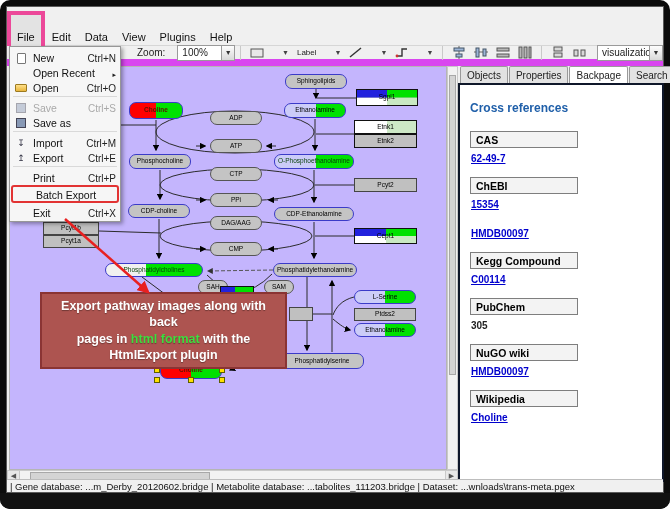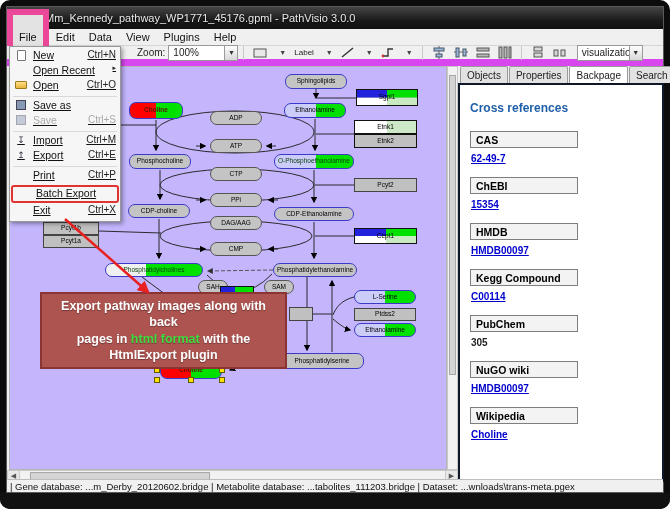--- a/index.html
+++ b/index.html
@@ -6,28 +6,28 @@
   html,body { width:670px; height:509px; font-family:"Liberation Sans",sans-serif; }
   .screen { position:relative; width:670px; height:509px; background:#0c0c0c; border-radius:10px; overflow:hidden; }
   .window { position:absolute; left:6px; top:6px; width:658px; height:487px; background:#f0f0f0; border:1px solid #5a5a5a; }
   
   .titlebar { position:absolute; left:0; top:0; width:100%; height:22px; background:linear-gradient(#454545,#1b1b1b 60%,#101010); display:flex; align-items:center; padding-left:20px; }
   .appicon { width:12px; height:12px; border-radius:3px; background:linear-gradient(135deg,#7ab0e8 40%,#2a5fb0); border:1px solid #0e2f60; margin-right:6px; }
   .title-text { color:#e9e9e9; font-size:11px; text-shadow:0 1px 2px #000; white-space:nowrap; }
   
   .menubar { position:absolute; left:0; top:22px; width:100%; height:17px; background:#f0f0f0; border-bottom:1px solid #d6d6d6; display:flex; align-items:center; font-size:11px; color:#111; }
   .menubar .mi { padding:1px 7px; margin-top:0; }
-  .menubar .mi.open { border:6px solid #ec4899; background:#e3e3e3; padding:16px 6px; }
+  .menubar .mi.open { border:4px solid #ec4899; background:#e3e3e3; padding:16px 6px; }
   
   .toolbar { position:absolute; left:0; top:39px; width:100%; height:20px; background:#f0f0f0; border-bottom:7px solid #d946ef; display:flex; align-items:center; font-size:10px; color:#222; }
   .tb-sep { width:1px; height:14px; background:#c9c9c9; margin:0 5px; }
   .combo { height:16px; background:#fff; border:1px solid #9a9a9a; display:flex; align-items:center; font-size:10px; }
   .combo .val { padding:0 4px; flex:1; white-space:nowrap; overflow:hidden; }
   .combo .dd { width:13px; height:100%; background:linear-gradient(#fdfdfd,#d8d8d8); border-left:1px solid #9a9a9a; display:flex; align-items:center; justify-content:center; font-size:7px; color:#333; }
-  .tbtn { display:flex; align-items:center; gap:12px; padding:1px 3px; border:1px solid transparent; border-radius:2px; }
+  .tbtn { display:flex; align-items:center; gap:18px; padding:1px 3px; border:1px solid transparent; border-radius:2px; }
   .tbtn .caret { font-size:7px; color:#444; }
   .tico { display:inline-block; }
   
   .canvas { position:absolute; left:2px; top:59px; width:438px; height:404px; background:#c4b5fd; border:1px solid #b5b5b5; overflow:hidden; }
   .edges { position:absolute; left:0; top:0; }
   .node { position:absolute; display:flex; align-items:center; justify-content:center; font-size:6.5px; color:#000; border:1px solid #555; border-radius:7px; background:#c4c4c4; text-align:center; line-height:1; overflow:hidden; white-space:nowrap; }
   .met { border-color:#3b3bc8; }
   .gbox { border-radius:0; border-color:#444; background:#c0c0c0; }
   .expr { border-radius:0; border-color:#111; }
   .handle { position:absolute; width:6px; height:6px; background:#ffe000; border:1px solid #5e5e00; z-index:4; }
@@ -45,21 +45,21 @@
   .tabs { display:flex; height:17px; font-size:10px; color:#222; padding-left:2px; }
   .tab { padding:1px 6px 0; border:1px solid #9a9a9a; border-bottom:none; background:#e2e2e2; margin-right:1px; border-radius:2px 2px 0 0; display:flex; align-items:center; }
   .tab.active { background:#fff; position:relative; top:0px; font-weight:normal; }
   .panel-body { position:absolute; left:0; top:17px; right:0; bottom:0; background:#fff; border:2px solid #0f172a; padding:8px 10px; overflow:hidden; }
   .xref-head { color:#1f5fa9; font-weight:bold; font-size:12px; margin:8px 0 16px; }
   .xsec-title { width:108px; height:17px; border:1px solid #7e7e7e; background:#f3f3f3; font-weight:bold; font-size:10.5px; padding:2px 0 0 5px; }
   .xsec-val { font-size:10px; font-weight:bold; color:#0000cc; text-decoration:underline; margin:0 0 13px 1px; display:inline-block; }
   .xsec-val.plain { color:#222; text-decoration:none; font-weight:bold; }
   
   .filemenu { position:absolute; left:2px; top:39px; width:112px; background:#f6f6f6; border:1px solid #979797; box-shadow:2px 2px 4px rgba(0,0,0,.35); z-index:10; padding:2px 0; }
-  .fmi { height:15px; display:flex; align-items:flex-start; font-size:10.5px; color:#111; padding:0 4px 0 3px; position:relative;text-decoration:underline; }
+  .fmi { height:15px; display:flex; align-items:flex-end; font-size:10.5px; color:#111; padding:0 4px 0 3px; position:relative; }
   .fmi .fico { width:16px; height:12px; margin-right:4px; display:flex; align-items:center; justify-content:center; }
   .fmi .lab { flex:1; white-space:nowrap; }
   .fmi .sc { color:#222; font-size:10px; }
   .fmi.disabled .lab,.fmi.disabled .sc { color:#a9a9a9; }
   .fmi.hot { border:2px solid #e23333; border-radius:3px; height:18px; margin:1px 1px; }
   .fsep { height:1px; background:#d9d9d9; margin:2px 3px; }
   .ic-page { width:9px; height:11px; background:#fff; border:1px solid #777; border-radius:1px; }
   .ic-folder { width:12px; height:8px; background:linear-gradient(#ffe08a,#e8b53c); border:1px solid #9c7a20; border-radius:1px; }
   .ic-disk { width:10px; height:10px; background:#8899b5; border:1px solid #445; }
   .ic-updown { font-size:9px; color:#334; }
@@ -67,37 +67,33 @@
   .statusbar { position:absolute; left:0; bottom:0; width:100%; height:13px; background:#f0f0f0; border-top:1px solid #bdbdbd; font-size:9.5px; color:#111; display:flex; align-items:center; padding-left:3px; white-space:nowrap; overflow:hidden; }
   .overlay-svg { position:absolute; left:0; top:0; width:658px; height:487px; z-index:12; pointer-events:none; }
   .bottomband { position:absolute; left:0; bottom:0; width:670px; height:16px; background:#111; }
 </style>
 </head>
 <body>
 
 <div class="screen">
  <div class="window">
 
-  <div class="titlebar">
-    <div class="appicon"></div>
-    <div class="title-text">Mm_Kennedy_pathway_WP1771_45176.gpml - PathVisio 3.0.0</div>
-  </div>
 
   <div class="menubar">
     <span class="mi open">File</span>
     <span class="mi">Edit</span>
     <span class="mi">Data</span>
     <span class="mi">View</span>
     <span class="mi">Plugins</span>
     <span class="mi">Help</span>
   </div>
 
   <div class="toolbar">
     <span style="margin-left:130px">Zoom:</span>
-    <span class="combo" style="width:70px;margin-left:3px">
+    <span class="combo" style="width:70px;margin-left:12px">
       <span class="val">100%</span>
       <span class="dd">▼</span>
     </span>
     <span class="tb-sep"></span>
     <span class="tbtn">
       <svg class="tico" width="14" height="10">
             <rect x="1" y="1" width="12" height="8" fill="#e8e8e8" stroke="#555"></rect>
           </svg>
       <span class="caret">▼</span>
     </span>
@@ -275,21 +271,20 @@
       <span class="tab active">Backpage</span>
       <span class="tab">Search</span>
 
     </div>
     <div class="panel-body">
       <div class="xref-head">Cross references</div>
       <div class="xsec-title">CAS</div>
       <a class="xsec-val">62-49-7</a><br>
       <div class="xsec-title">ChEBI</div>
       <a class="xsec-val">15354</a><br>
-      <div class="xsec-title">HMDB</div>
       <a class="xsec-val">HMDB00097</a><br>
       <div class="xsec-title">Kegg Compound</div>
       <a class="xsec-val">C00114</a><br>
       <div class="xsec-title">PubChem</div>
       <span class="xsec-val plain">305</span><br>
       <div class="xsec-title">NuGO wiki</div>
       <a class="xsec-val">HMDB00097</a><br>
       <div class="xsec-title">Wikipedia</div>
       <a class="xsec-val">Choline</a>
       
@@ -310,33 +305,33 @@
           <span class="sc" style="font-size:7px">▸</span>
         </div>
     <div class="fmi">
           <span class="fico">
             <span class="ic-folder"></span>
           </span>
           <span class="lab">Open</span>
           <span class="sc">Ctrl+O</span>
         </div>
     <div class="fsep"></div>
+    <div class="fmi disabled">
+          <span class="fico">
+            <span class="ic-disk" style="opacity:.45"></span>
+          </span>
+          <span class="lab">Save</span>
+          <span class="sc">Ctrl+S</span>
+        </div>
     <div class="fmi">
           <span class="fico">
             <span class="ic-disk"></span>
           </span>
           <span class="lab">Save as</span>
           <span class="sc"></span>
-        </div>
-    <div class="fmi disabled">
-          <span class="fico">
-            <span class="ic-disk" style="opacity:.45"></span>
-          </span>
-          <span class="lab">Save</span>
-          <span class="sc">Ctrl+S</span>
         </div>
     <div class="fsep"></div>
     <div class="fmi">
           <span class="fico">
             <span class="ic-updown">↧</span>
           </span>
           <span class="lab">Import</span>
           <span class="sc">Ctrl+M</span>
         </div>
     <div class="fmi">

